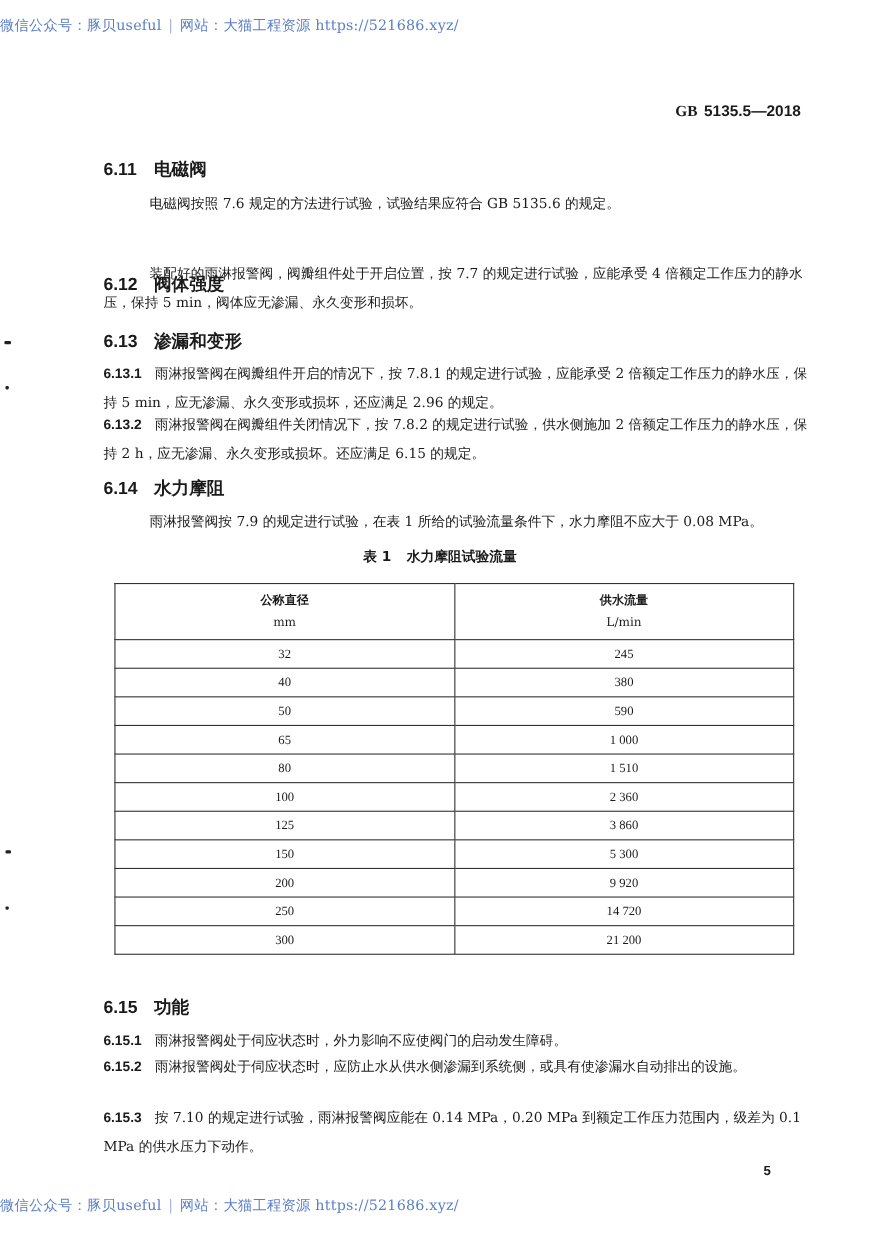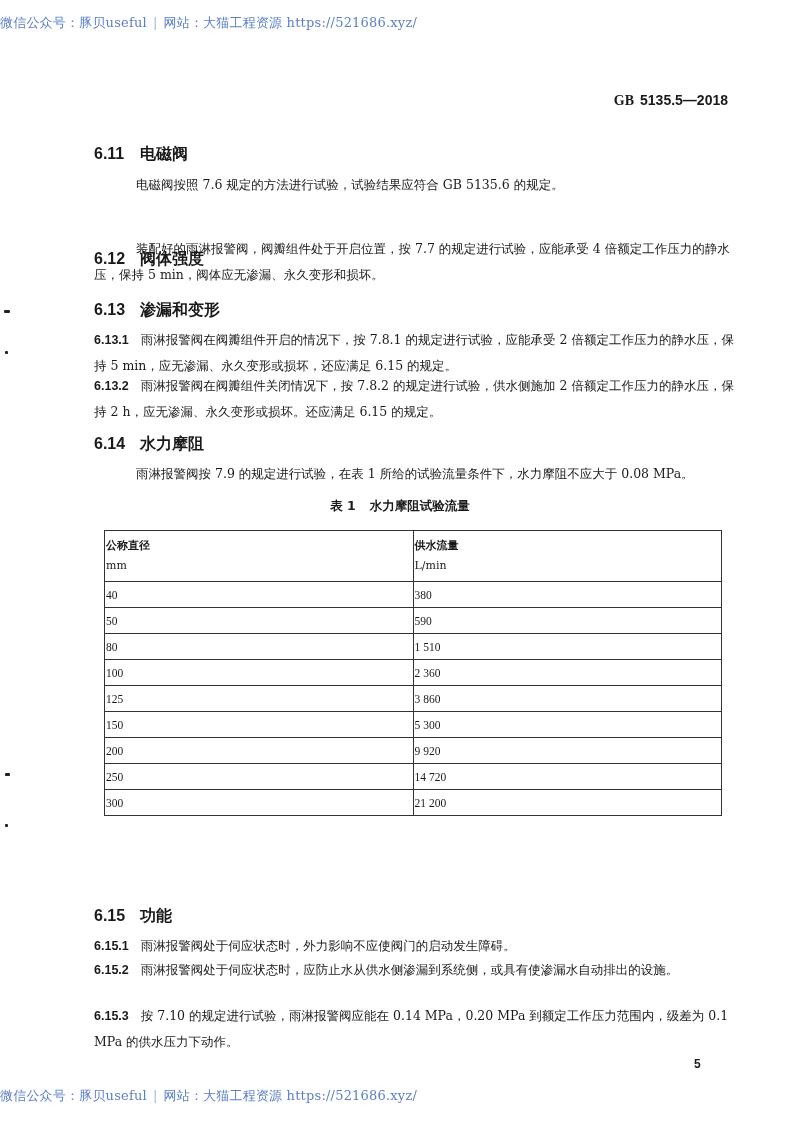--- a/index.html
+++ b/index.html
@@ -14,21 +14,21 @@
   .sec-head { position: absolute; left: 94px; font-family: "DejaVu Sans", sans-serif; font-weight: bold; font-size: 16px; }
   .sec-head .num { display: inline-block; width: 46px; font-family: "Liberation Sans", sans-serif; }
   .para { position: absolute; left: 94px; width: 640px; font-size: 12.5px; line-height: 26px; }
   .para.indent { text-indent: 42px; }
   .para .num { font-family: "Liberation Sans", sans-serif; font-weight: bold; margin-right: 12px; }
   .table-title { position: absolute; top: 498px; left: 0; width: 800px; text-align: center;
                  font-family: "DejaVu Sans", sans-serif; font-weight: bold; font-size: 12.5px; }
   .table-title .t { margin-right: 14px; }
   table.flow { position: absolute; left: 104px; top: 530px; width: 618px; border-collapse: collapse;
                font-size: 11px; }
-  table.flow th, table.flow td { border: 1.3px solid #333; text-align: left; font-weight: normal; }
+  table.flow th, table.flow td { border: 1.3px solid #333; text-align: center; font-weight: normal; }
   table.flow th { height: 48px; line-height: 20px; font-size: 11px; }
   table.flow th .zh { font-family: "DejaVu Sans", sans-serif; font-weight: bold; display: block; }
   table.flow td { height: 23px; font-family: "Liberation Serif", serif; font-size: 11.5px; }
   .page-no { position: absolute; left: 694px; top: 1057px; font-family: "Liberation Sans", sans-serif; font-weight: bold; font-size: 12px; }
   .speck { position: absolute; background: #222; border-radius: 1px; }
 </style>
 </head>
 <body>
 
 <div class="wm" style="top:14px;">
@@ -46,21 +46,21 @@
 
 <div class="sec-head" style="top:208px;margin-top:41px;">
   <span class="num">6.12</span><span>阀体强度</span>
 </div>
 <div class="para indent" style="top:236px;">装配好的雨淋报警阀，阀瓣组件处于开启位置，按 7.7 的规定进行试验，应能承受 4 倍额定工作压力的静水压，保持 5 min，阀体应无渗漏、永久变形和损坏。</div>
 
 <div class="sec-head" style="top:300px;">
   <span class="num">6.13</span><span>渗漏和变形</span>
 </div>
 <div class="para" style="top:327px;">
-  <span class="num">6.13.1</span><span>雨淋报警阀在阀瓣组件开启的情况下，按 7.8.1 的规定进行试验，应能承受 2 倍额定工作压力的静水压，保持 5 min，应无渗漏、永久变形或损坏，还应满足 6.15 的规定。</span>
+  <span class="num">6.13.1</span><span>雨淋报警阀在阀瓣组件开启的情况下，按 7.8.1 的规定进行试验，应能承受 2 倍额定工作压力的静水压，保持 5 min，应无渗漏、永久变形或损坏，还应满足 2.96 的规定。</span>
 </div>
 <div class="para" style="top:373px;">
   <span class="num">6.13.2</span><span>雨淋报警阀在阀瓣组件关闭情况下，按 7.8.2 的规定进行试验，供水侧施加 2 倍额定工作压力的静水压，保持 2 h，应无渗漏、永久变形或损坏。还应满足 6.15 的规定。</span>
 </div>
 
 <div class="sec-head" style="top:434px;">
   <span class="num">6.14</span><span>水力摩阻</span>
 </div>
 <div class="para indent" style="top:461px;">雨淋报警阀按 7.9 的规定进行试验，在表 1 所给的试验流量条件下，水力摩阻不应大于 0.08 MPa。</div>
 
@@ -76,26 +76,34 @@
         <span>mm</span>
       </th>
       <th>
         <span class="zh">供水流量</span>
         <span>L/min</span>
       </th>
     </tr>
   </thead>
   <tbody>
     <tr>
+        <td>32</td>
+        <td>245</td>
+      </tr>
+    <tr>
         <td>40</td>
         <td>380</td>
       </tr>
     <tr>
         <td>50</td>
         <td>590</td>
+      </tr>
+    <tr>
+        <td>65</td>
+        <td>1 000</td>
       </tr>
     <tr>
         <td>80</td>
         <td>1 510</td>
       </tr>
     <tr>
         <td>100</td>
         <td>2 360</td>
       </tr>
     <tr>

